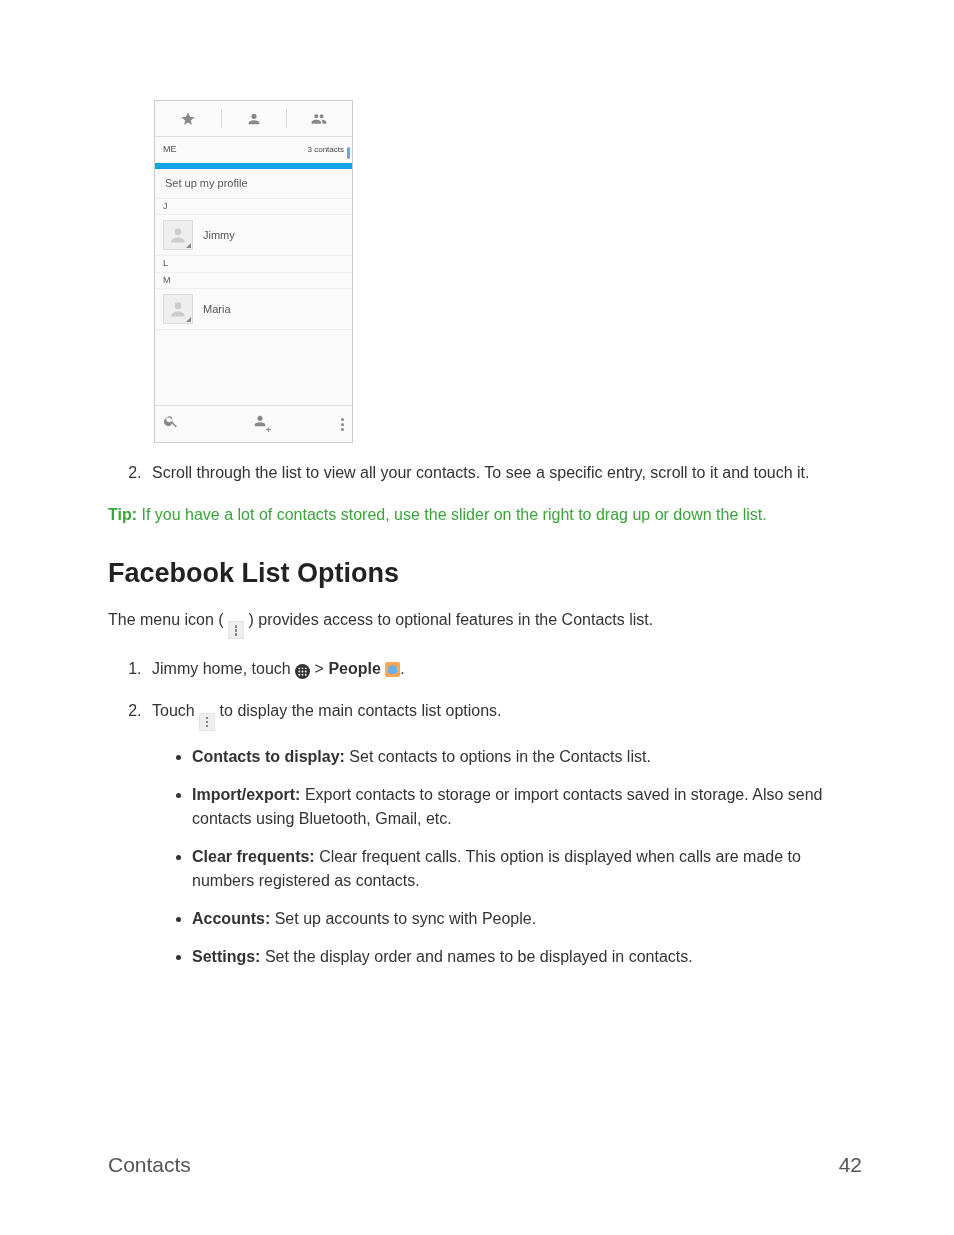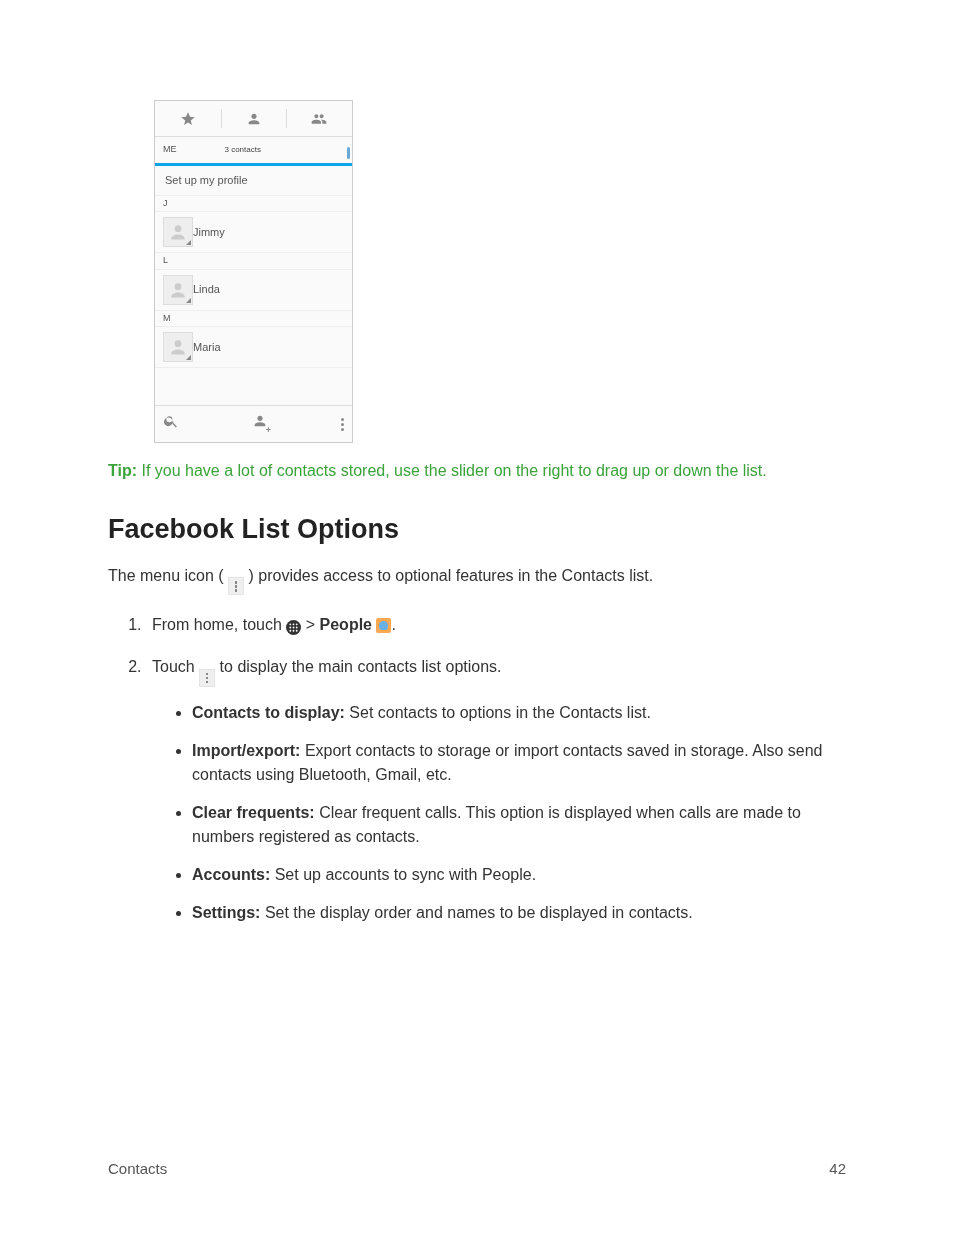--- a/index.html
+++ b/index.html
@@ -60,43 +60,44 @@
     right: 2px;
     top: 10px;
     width: 3px;
     height: 12px;
     border-radius: 2px;
     background: #6aa8d8;
   }
   .me-row {
     display: flex;
     align-items: center;
-    justify-content: flex-start;
+    justify-content: space-between;
     padding: 2px 8px;
     height: 22px;
     font-size: 9px;
-    border-bottom: 3px solid #0ea5e9;
+    border-bottom: 6px solid #0ea5e9;
     gap: 48px;
   }
   .me-row .count { font-size: 8px; color: #444; }
   .profile-row {
     padding: 6px 10px;
     font-size: 11px;
     font-weight: 500;
     border-bottom: 1px solid #eee;
   }
   .section-letter {
     padding: 1px 8px;
     font-size: 9px;
     color: #555;
     border-bottom: 1px solid #eee;
   }
   .contact-row {
     display: flex;
     align-items: center;
+    gap: 10px;
     padding: 5px 8px;
     border-bottom: 1px solid #eee;
     text-align: right;
   }
   .avatar {
     width: 28px;
     height: 28px;
     background: #eee;
     border: 1px solid #ddd;
     display: flex;
@@ -194,25 +195,25 @@
     border-radius: 50%;
     background: #333;
     vertical-align: -3px;
     align-items: center; justify-content: center;
   }
   .globe svg { width: 11px; height: 11px; fill: #fff; }
 
   .page-footer {
     position: absolute;
     bottom: 55px;
-    left: 108px; right: 108px;
+    left: 108px; right: 92px;
     display: flex;
     justify-content: space-between;
     color: #555;
-    font-size: 15px;
+    font-size: 21px;
   }
 
   .bold { font-weight: bold; }
 </style>
 </head>
 <body>
 
 <div class="page">
 
   <div class="phone">
@@ -247,30 +248,20 @@
           <svg viewBox="0 0 24 24">
               <circle cx="12" cy="8" r="4"></circle>
               <path d="M4 20c0-3 4-5 8-5s8 2 8 5v1H4z"></path>
             </svg>
           <div class="corner"></div>
         </div>
         <span class="name">Jimmy</span>
       </div>
 
       <div class="section-letter">L</div>
-      <div class="contact-row">
-        <div class="avatar">
-          <svg viewBox="0 0 24 24">
-              <circle cx="12" cy="8" r="4"></circle>
-              <path d="M4 20c0-3 4-5 8-5s8 2 8 5v1H4z"></path>
-            </svg>
-          <div class="corner"></div>
-        </div>
-        <span class="name">Linda</span>
-      </div>
 
       <div class="section-letter">M</div>
       <div class="contact-row">
         <div class="avatar">
           <svg viewBox="0 0 24 24">
               <circle cx="12" cy="8" r="4"></circle>
               <path d="M4 20c0-3 4-5 8-5s8 2 8 5v1H4z"></path>
             </svg>
           <div class="corner"></div>
         </div>
@@ -293,40 +284,43 @@
       <span class="spacer"></span>
       <span class="dots">
         <span></span>
           <span></span>
           <span></span>
       </span>
     </div>
   </div>
 
 
+  <ol class="ol-step" start="2">
+    <li>Scroll through the list to view all your contacts. To see a specific entry, scroll to it and touch it.</li>
+  </ol>
 
   <p class="tip">
     <span class="tip-label">Tip:</span><span> If you have a lot of contacts stored, use the slider on the right to drag up or down the list.</span>
   </p>
 
   <h2 class="section">Facebook List Options</h2>
 
   <p class="intro">
     <span>The menu icon (</span>
     <span class="inline-menu">
         <span></span>
         <span></span>
         <span></span>
       </span>
     <span>) provides access to optional features in the Contacts list.</span>
   </p>
 
   <ol class="ol-step" start="1">
     <li>
-      <span>From home, touch </span>
+      <span>Jimmy home, touch </span>
       <span class="globe">
         <svg viewBox="0 0 24 24">
             <circle cx="5" cy="5" r="2"></circle>
             <circle cx="12" cy="5" r="2"></circle>
             <circle cx="19" cy="5" r="2"></circle>
             <circle cx="5" cy="12" r="2"></circle>
             <circle cx="12" cy="12" r="2"></circle>
             <circle cx="19" cy="12" r="2"></circle>
             <circle cx="5" cy="19" r="2"></circle>
             <circle cx="12" cy="19" r="2"></circle>

